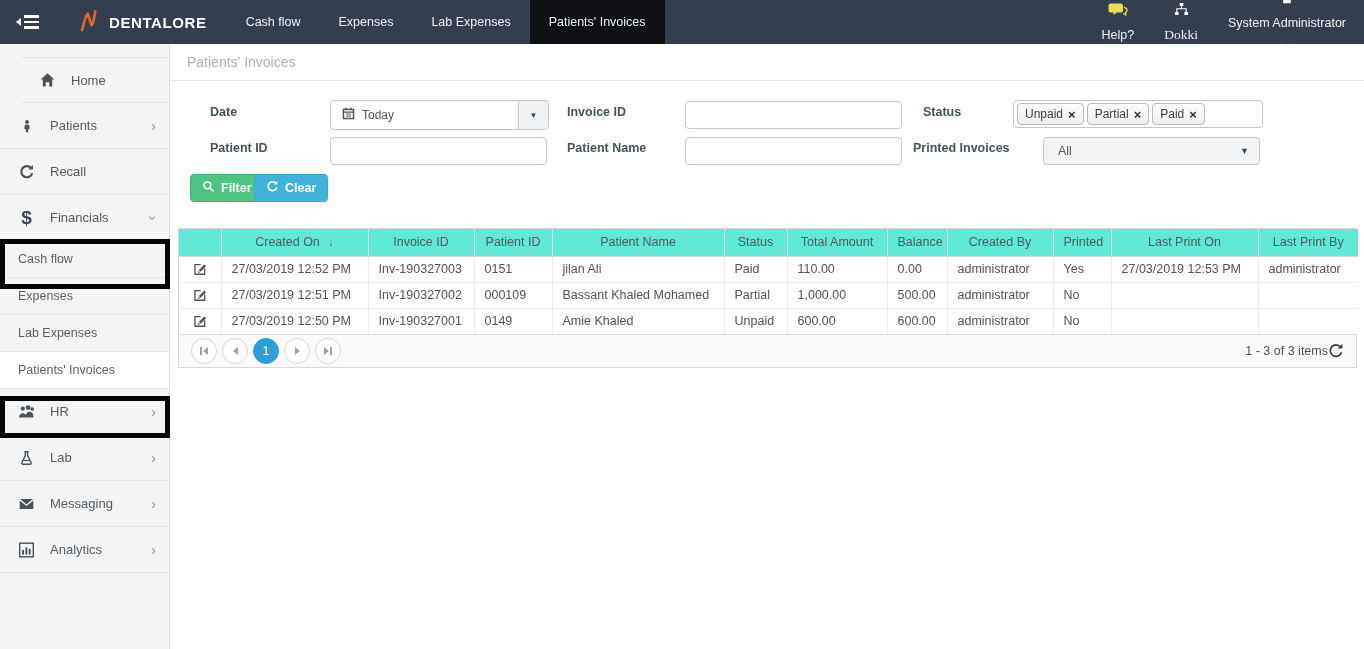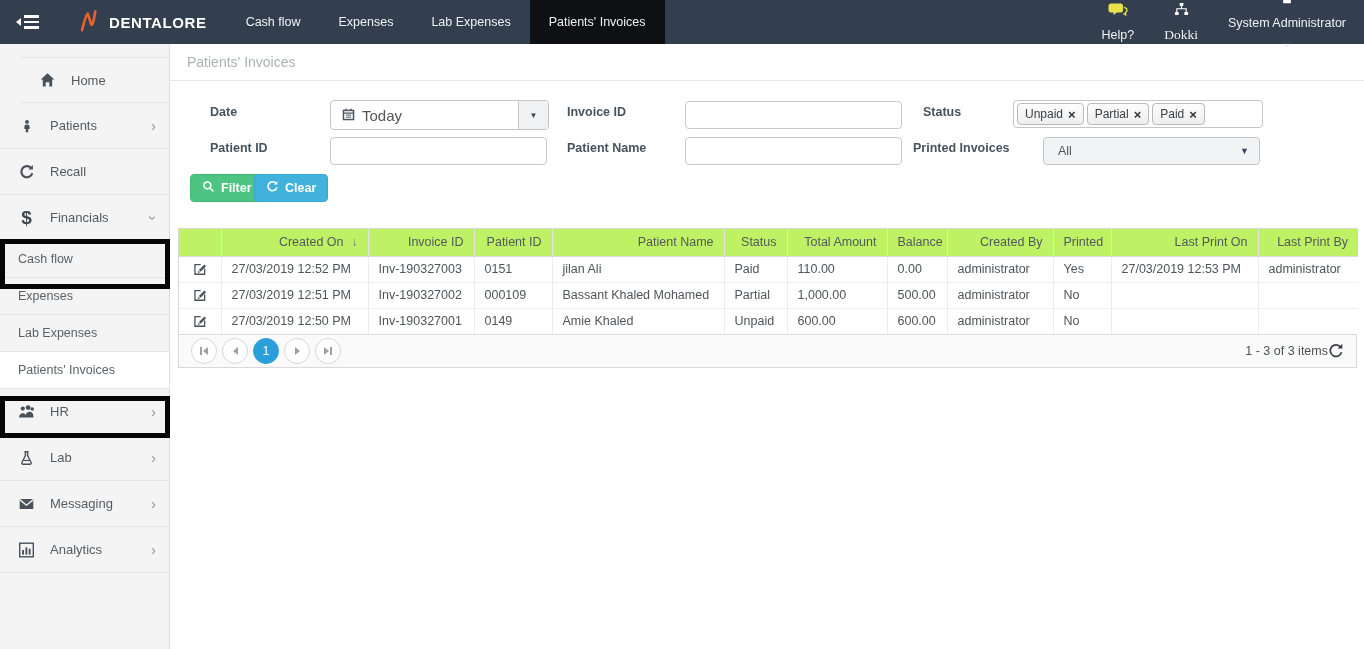--- a/index.html
+++ b/index.html
@@ -49,21 +49,21 @@
 
   .filters { position:relative; height:147px; }
   .flabel { position:absolute; color:#47545f; font-weight:bold; font-size:12.5px; }
   .text-input { position:absolute; width:217px; height:28px; border:1px solid #c9c9c9; border-radius:4px;
                 padding:0 8px; font-size:12.5px; color:#444; outline:none; background:#fff; }
 
   .date-select { position:absolute; left:160px; top:19px; width:219px; height:30px;
                  border:1px solid #c5c5c5; border-radius:4px; background:#fff; display:flex;
                  align-items:center; overflow:hidden; cursor:pointer; }
   .date-select .val { flex:1; display:flex; align-items:center; gap:7px; padding-left:11px;
-                      font-size:15px; color:#555; }
+                      font-size:12px; color:#555; }
   .select-arrow-seg { width:30px; align-self:stretch; border-left:1px solid #ccc; background:#f0f1f2;
                       display:flex; align-items:center; justify-content:center; }
   .arrow-glyph { font-size:8px; color:#39475a; }
 
   .status-box { position:absolute; left:843px; top:19px; width:250px; height:28px;
                 border:1px solid #c5c5c5; border-radius:4px; background:#fff; display:flex;
                 align-items:center; gap:3px; padding:0 3px; }
   .chip { display:flex; align-items:center; gap:5px; height:22px; padding:0 7px;
           border:1px solid #b9b9b9; border-radius:4px;
           background:linear-gradient(#fdfdfd,#eeeeee); font-size:12px; color:#3c4146; cursor:pointer; }
@@ -76,22 +76,22 @@
 
   .btn { position:absolute; top:93px; height:28px; border:none; border-radius:4px; color:#fff;
          font-size:12.5px; font-weight:bold; display:flex; align-items:center; gap:6px;
          padding:0 11px; cursor:pointer; font-family:"Liberation Sans",sans-serif; }
   .btn-filter { left:20px; background:#4ec482; border:1px solid #43b876; }
   .btn-clear  { left:84px; background:#41b2dc; border:1px solid #38a6d0; }
 
   
   .table-wrap { position:absolute; left:8px; top:184px; width:1179px; border:1px solid #d9d9d9; }
   table { width:100%; border-collapse:collapse; table-layout:fixed; font-size:12.5px; color:#4e555b; }
-  th { background:#bef264; border-bottom:1px solid #d9d9d9; border-left:1px solid #e3e3e3;
-       height:27px; text-align:right; padding:0 10px; font-weight:normal; color:#54595e;
+  th { background:#5eead4; border-bottom:1px solid #d9d9d9; border-left:1px solid #e3e3e3;
+       height:27px; text-align:center; padding:0 10px; font-weight:normal; color:#54595e;
        white-space:nowrap; overflow:hidden; cursor:pointer; }
   th:first-child { border-left:none; cursor:default; }
   td { border-left:1px solid #ececec; border-bottom:1px solid #efefef; height:26px; padding:0 10px;
        white-space:nowrap; overflow:hidden; background:#fff; }
   td:first-child { border-left:none; text-align:center; }
   tr:last-child td { border-bottom:none; }
   .sort-arrow { margin-left:8px; color:#6b7075; font-size:12px; }
   .edit-btn { background:none; border:none; cursor:pointer; color:#4b5358; padding:2px 0 0 0; }
 
   .pager { height:33px; background:#fafafa; border-top:1px solid #d9d9d9; display:flex;

